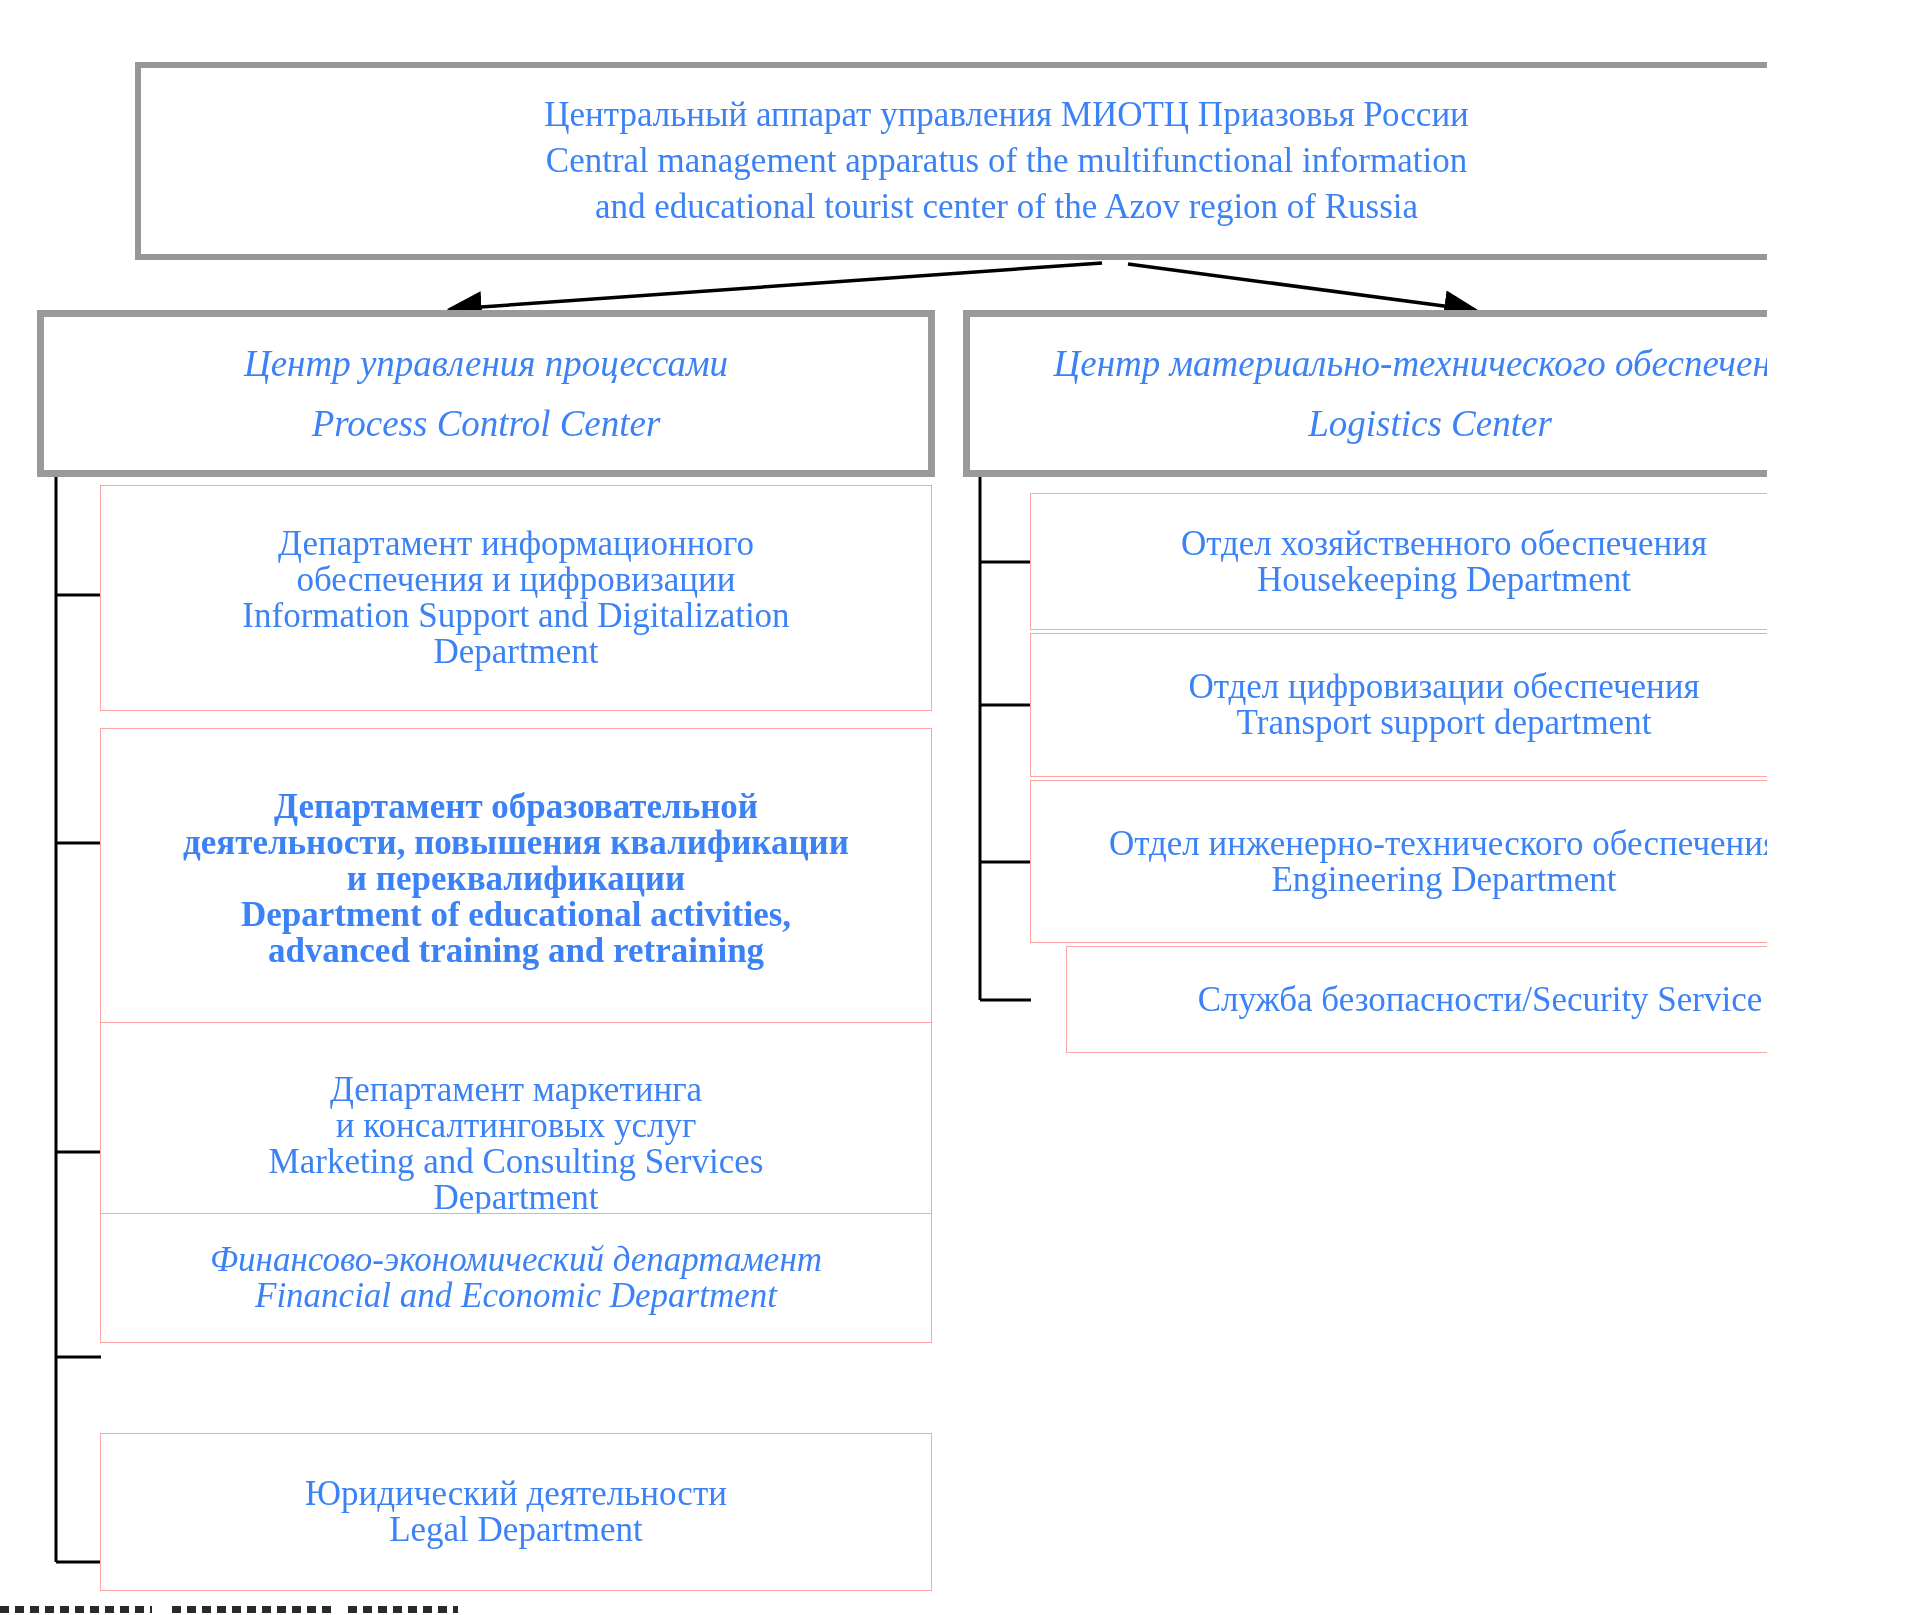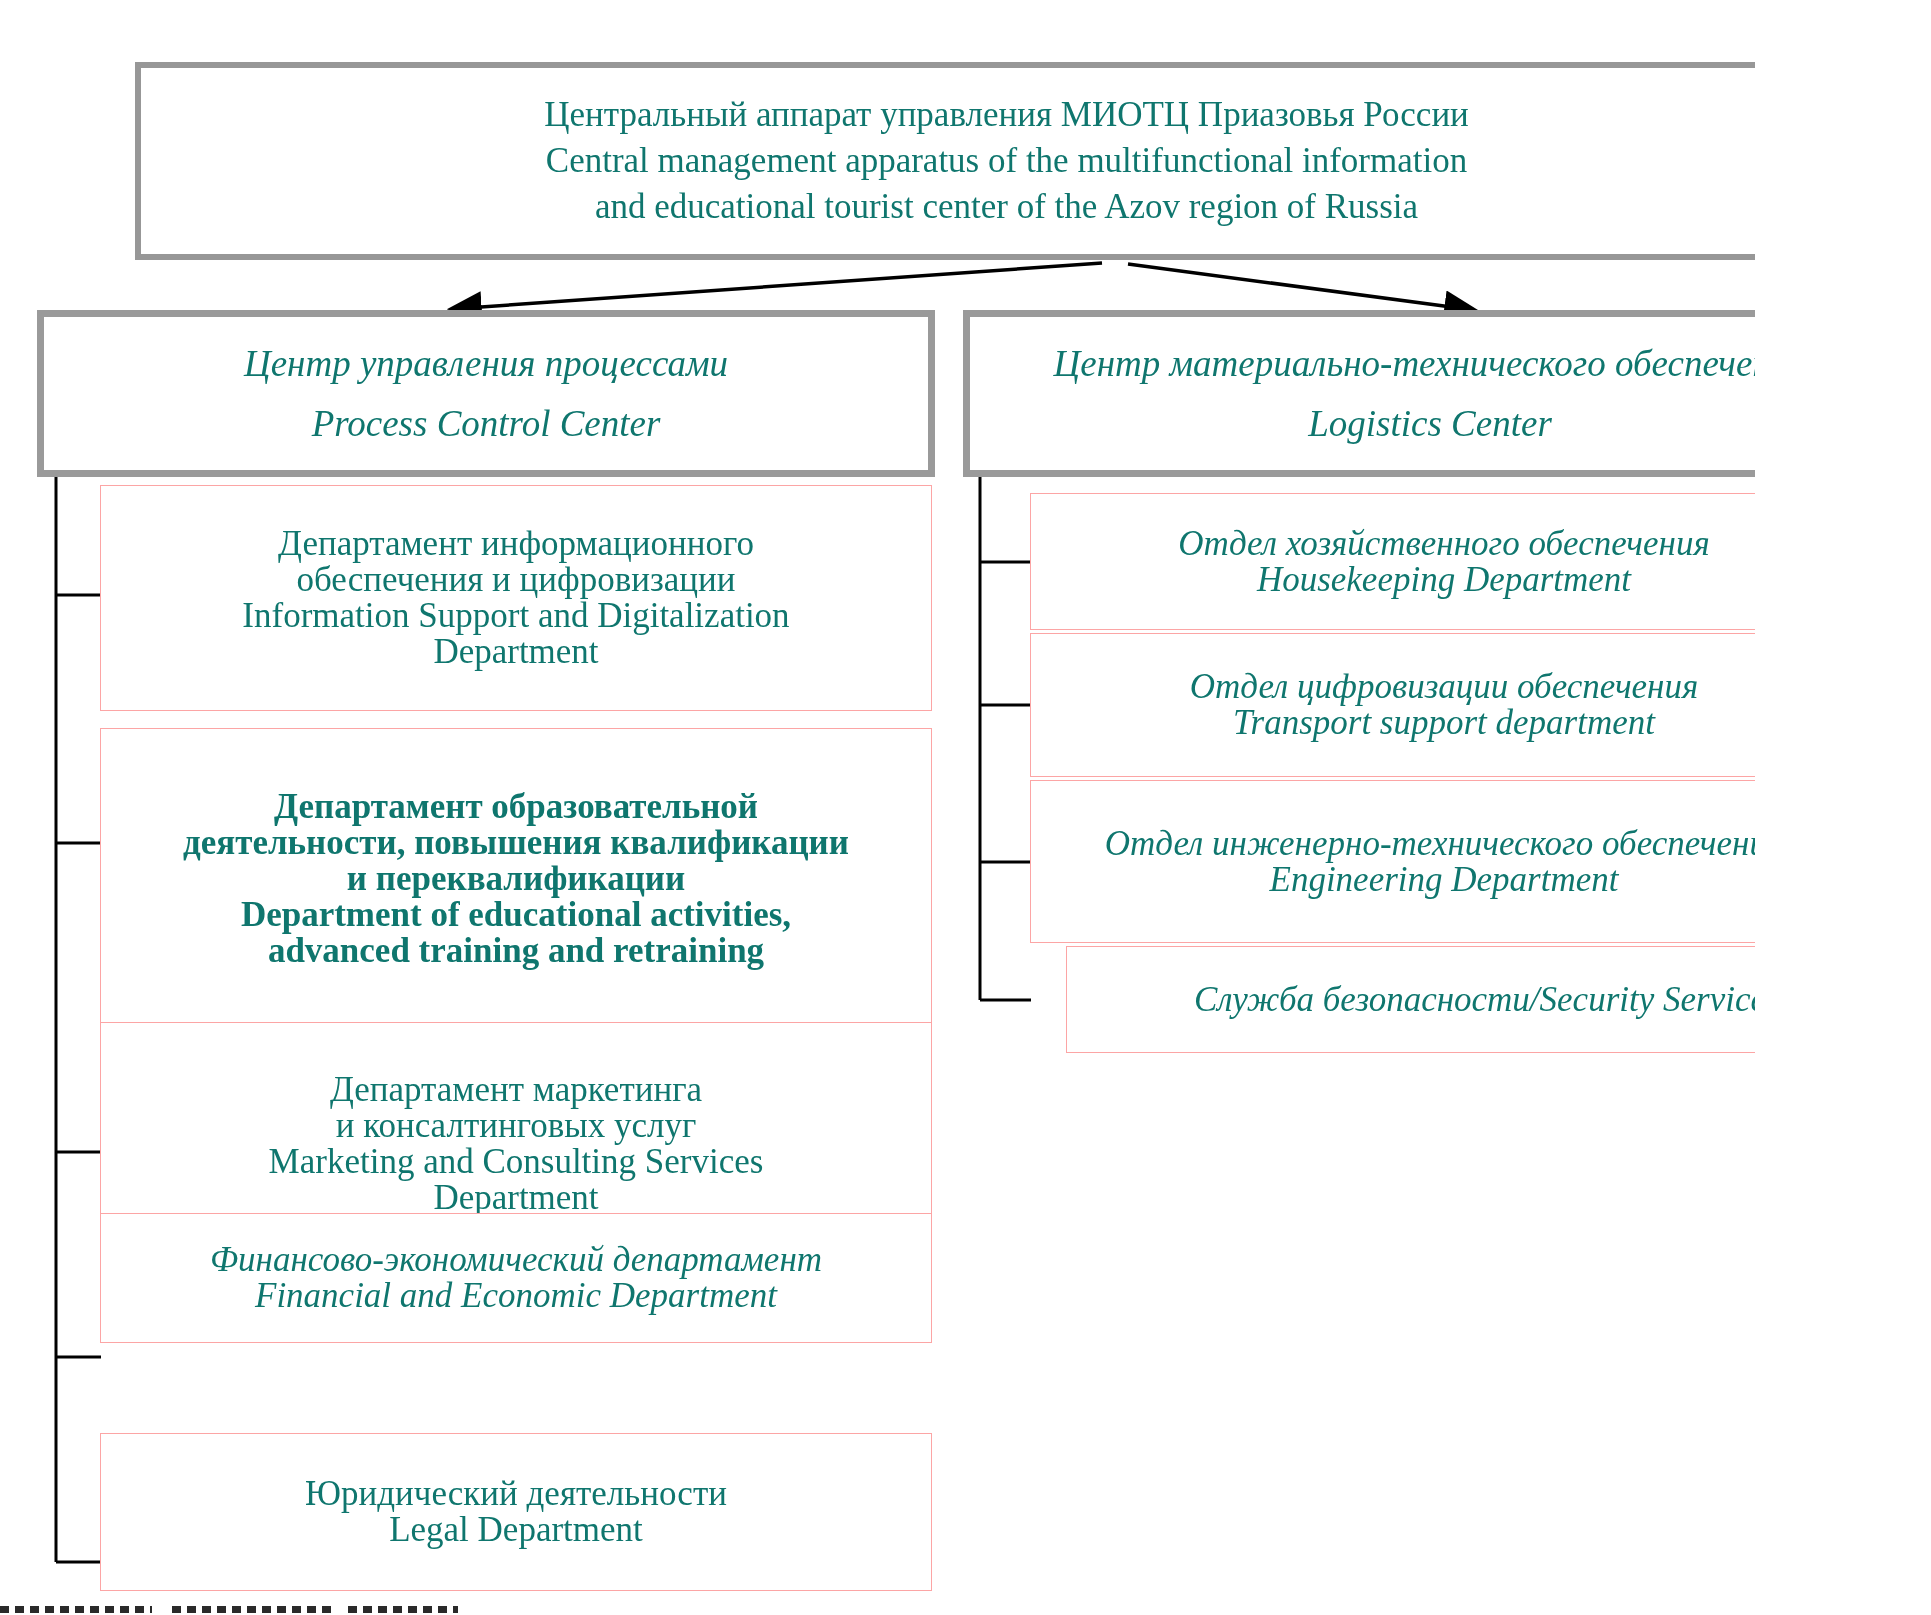--- a/index.html
+++ b/index.html
@@ -1,22 +1,23 @@
 <!DOCTYPE html>
 <html><head>
 <meta charset="utf-8">
 <style>
   html,body{margin:0;padding:0;background:#ffffff;}
   .canvas{
     position:relative;
     width:1755px;height:1615px;
     background:#ffffff;
     font-family:"Liberation Serif","DejaVu Serif",serif;
-    color:#0f766e;
+    color:#3b82f6;
     overflow:hidden;
+    padding-left:12px;
   }
   svg.connectors{position:absolute;left:0;top:0;pointer-events:none;}
   .box{
     position:absolute;
     background:#ffffff;
     display:flex;align-items:center;justify-content:center;
     box-sizing:border-box;
     text-align:center;
   }
   .top-box{
@@ -29,21 +30,21 @@
     font-style:italic;
     font-size:37px;line-height:60px;
   }
   .header-left{left:37px;top:310px;width:898px;height:167px;}
   .header-right{left:963px;top:310px;width:934px;height:167px;}
   .dept{
     border:1px solid #fca5a5;
     font-size:35px;line-height:36px;
   }
   .dept-left{left:100px;width:832px;}
-  .dept-right{left:1030px;width:828px;font-style:italic;}
+  .dept-right{left:1030px;width:828px;}
   .txt{white-space:pre-line;width:100%;}
   .strip-seg{
     position:absolute;top:1606px;height:7px;
     background:repeating-linear-gradient(90deg,#2a2a2a 0 9px,transparent 9px 15px);
   }
 </style>
 </head>
 <body>
 
 <div class="canvas">

